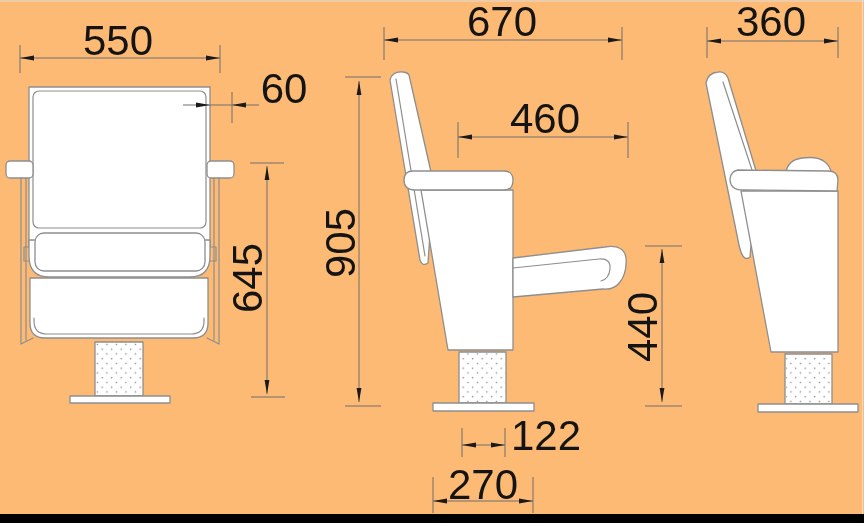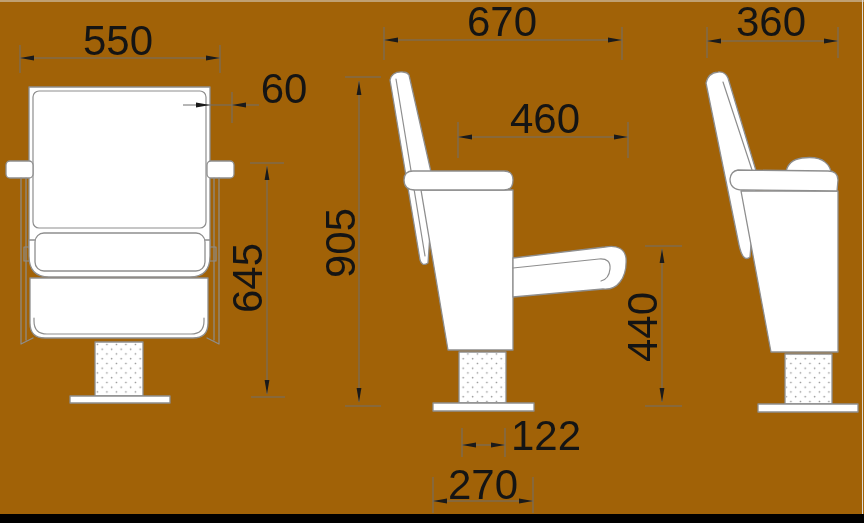--- a/index.html
+++ b/index.html
@@ -1,16 +1,16 @@
 <!DOCTYPE html>
 <html><head>
 <meta charset="utf-8">
 <style>
   html,body{margin:0;padding:0;background:#ffffff;}
-  .page{position:relative;width:864px;height:523px;background:#a16207;overflow:hidden;}
+  .page{position:relative;width:864px;height:523px;background:#fdba74;overflow:hidden;}
   svg{display:block;}
   .cl{fill:#ffffff;stroke:#8e8e8e;stroke-width:1.3;stroke-linejoin:round;stroke-linecap:round;}
   .co{fill:none;stroke:#8e8e8e;stroke-width:1.2;stroke-linejoin:round;stroke-linecap:round;}
   .dl{fill:none;stroke:#6f6f6f;stroke-width:1;}
   .arrowpoly{fill:#1a1a1a;stroke:none;}
   text.dim{font-family:"Liberation Sans",sans-serif;font-size:42px;fill:#141414;}
   .hairline{stroke:#dedede;stroke-width:1;}
   .footer{fill:#000000;}
 </style>
 </head>

